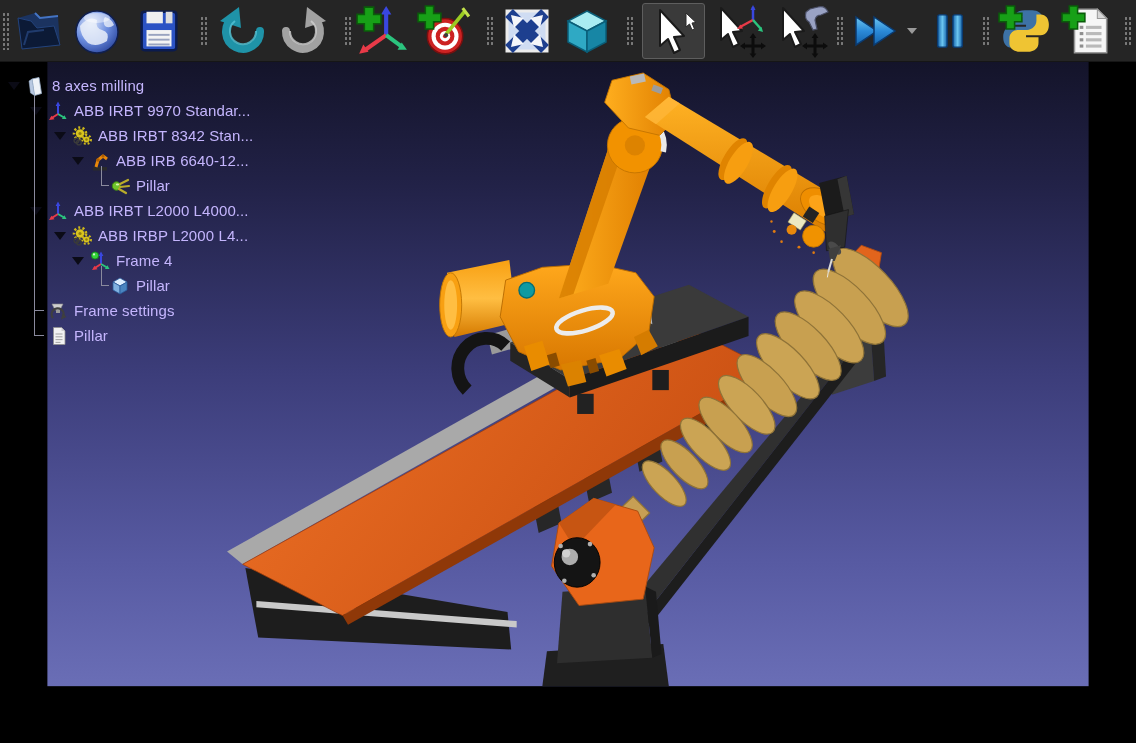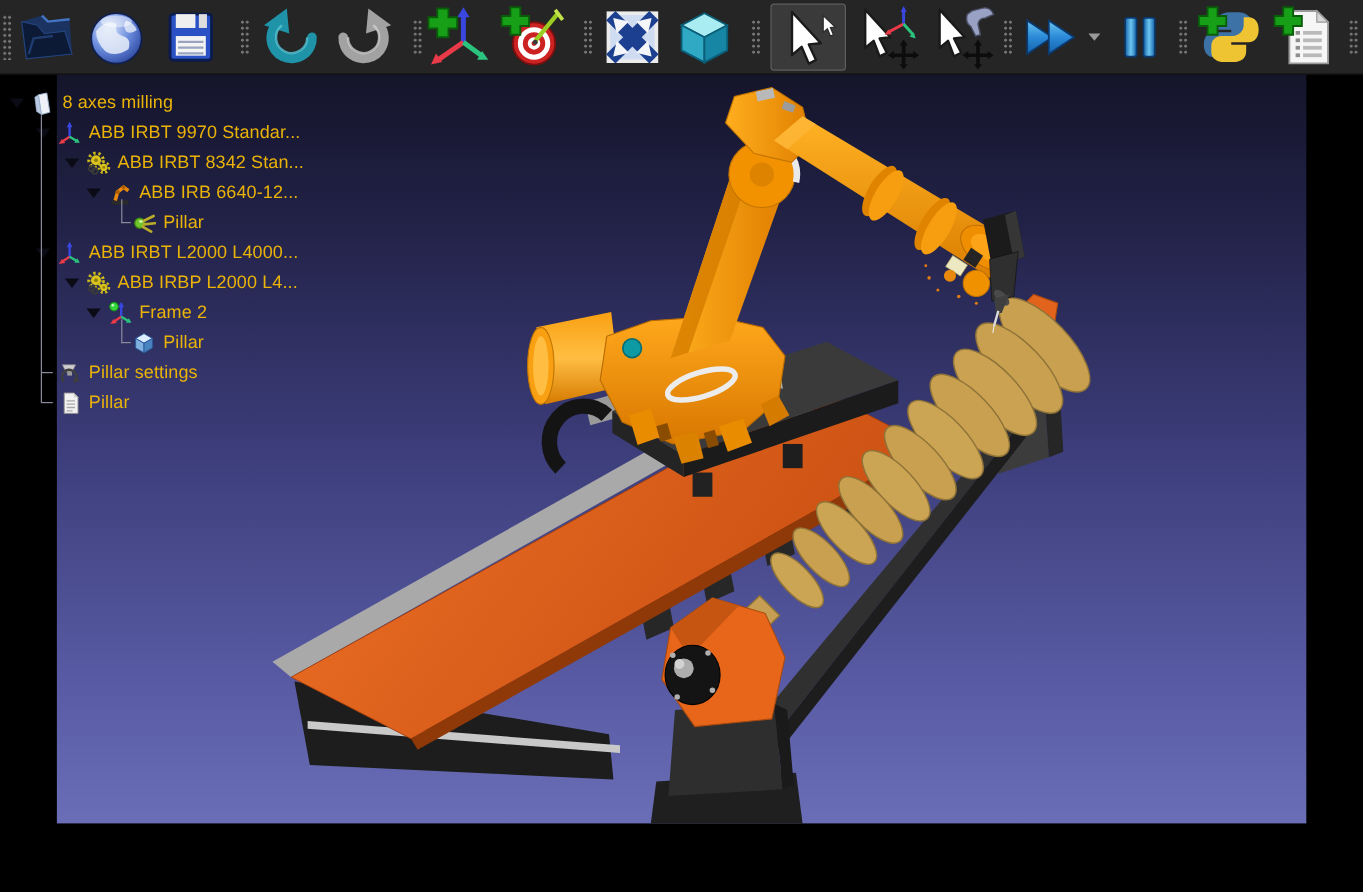--- a/index.html
+++ b/index.html
@@ -21,21 +21,21 @@
   
   .viewport { position:absolute; top:62px; left:0; width:1136px; height:681px; }
   .viewport svg.scene { display:block; }
   
   .tree { position:absolute; top:62px; left:0; width:300px; height:300px; }
   .tree-rows { padding-top:11px; position:relative; }
   .trow { display:flex; align-items:center; height:25px; cursor:default; }
   .arrow { width:0; height:0; border-left:6px solid transparent; border-right:6px solid transparent;
            border-top:8px solid #0b0b16; margin-right:6px; flex:none; }
   .ticon { width:20px; height:20px; margin-right:6px; flex:none; }
-  .tlabel { color:#eab308; font-size:15px; white-space:nowrap; letter-spacing:0.1px; }
+  .tlabel { color:#c4b5fd; font-size:15px; white-space:nowrap; letter-spacing:0.1px; }
   .tline { position:absolute; background:#8a8a9d; }
   .telbow { position:absolute; border-left:1px solid #8a8a9d; border-bottom:1px solid #8a8a9d; }
 </style>
 </head>
 <body>
 
 <div class="toolbar">
 
   <div class="grip tall" style="margin-left:2px"></div>
 
@@ -519,40 +519,40 @@
       <svg class="ticon" viewBox="0 0 20 20">
         <circle cx="5" cy="4.5" r="3.6" fill="#35d43a" stroke="#128a18" stroke-width="0.8"></circle>
         <circle cx="4" cy="3.4" r="1.1" fill="#c9f7ca"></circle>
         <line x1="11" y1="13" x2="11" y2="3" stroke="#3947e0" stroke-width="2"></line>
           <polygon points="11,0.5 8.6,5 13.4,5" fill="#3947e0"></polygon>
         <line x1="11" y1="13" x2="4" y2="17.5" stroke="#e83a48" stroke-width="2"></line>
           <polygon points="2,19 7.5,18.2 4.6,14.8" fill="#e83a48"></polygon>
         <line x1="11" y1="13" x2="17" y2="16.5" stroke="#2bc47e" stroke-width="2"></line>
           <polygon points="19.5,18 14.9,18 17.4,14.2" fill="#2bc47e"></polygon>
       </svg>
-      <span class="tlabel">Frame 2</span>
+      <span class="tlabel">Frame 4</span>
     </div>
 
     <div class="trow">
       <svg class="ticon" style="margin-left:110px" viewBox="0 0 20 20">
         <polygon points="10,2 17,6 10,10 3,6" fill="#ddeeff" stroke="#2a5a9a" stroke-width="0.8"></polygon>
         <polygon points="3,6 10,10 10,18 3,14" fill="#7fb0e0" stroke="#2a5a9a" stroke-width="0.8"></polygon>
         <polygon points="17,6 10,10 10,18 17,14" fill="#4a84c0" stroke="#2a5a9a" stroke-width="0.8"></polygon>
       </svg>
       <span class="tlabel">Pillar</span>
     </div>
 
     <div class="trow">
       <svg class="ticon" style="margin-left:48px" viewBox="0 0 20 20">
         <path d="M4 3 h11 l-3 6 h-5 z" fill="#cfcfcf" stroke="#8a8a8a" stroke-width="0.6"></path>
         <rect x="8" y="8" width="4" height="4" fill="#9a9a9a"></rect>
         <path d="M5 17 a6 6 0 1 1 10 -1" fill="none" stroke="#3f3f3f" stroke-width="2.2"></path>
         <polygon points="13,18.5 18.5,16 14.5,12.5" fill="#3f3f3f"></polygon>
       </svg>
-      <span class="tlabel">Pillar settings</span>
+      <span class="tlabel">Frame settings</span>
     </div>
 
     <div class="trow">
       <svg class="ticon" style="margin-left:48px" viewBox="0 0 20 20">
         <path d="M5.5 1.5 h8 l3.5 3.5 v13.5 h-11.5 z" fill="#f2f2f2" stroke="#8f8f8f" stroke-width="0.8"></path>
         <polygon points="13.5,1.5 17,5 13.5,5" fill="#cfcfcf"></polygon>
         <g stroke="#a9a9a9" stroke-width="1.1">
           <line x1="7.5" y1="8" x2="14.5" y2="8"></line>
             <line x1="7.5" y1="10.8" x2="14.5" y2="10.8"></line>
           <line x1="7.5" y1="13.6" x2="14.5" y2="13.6"></line>

